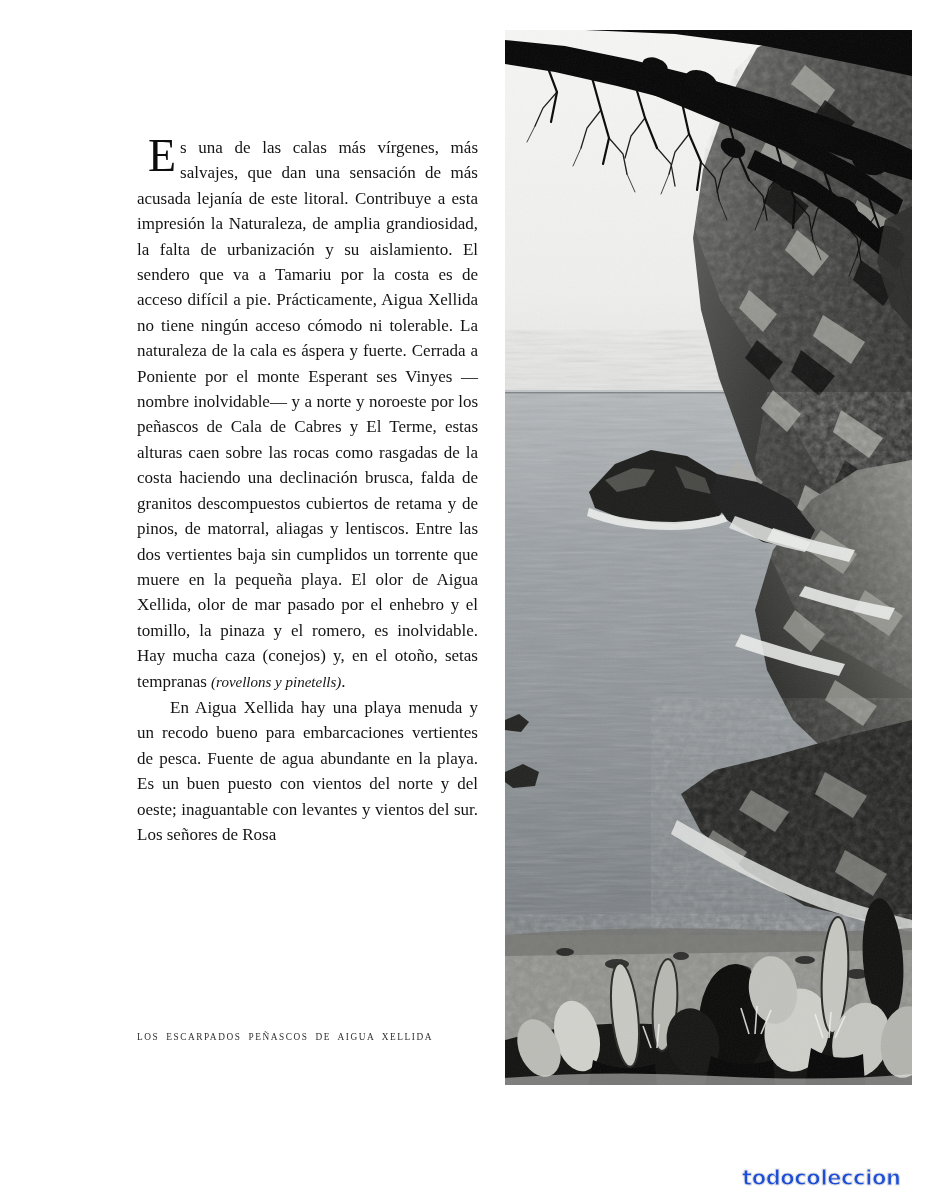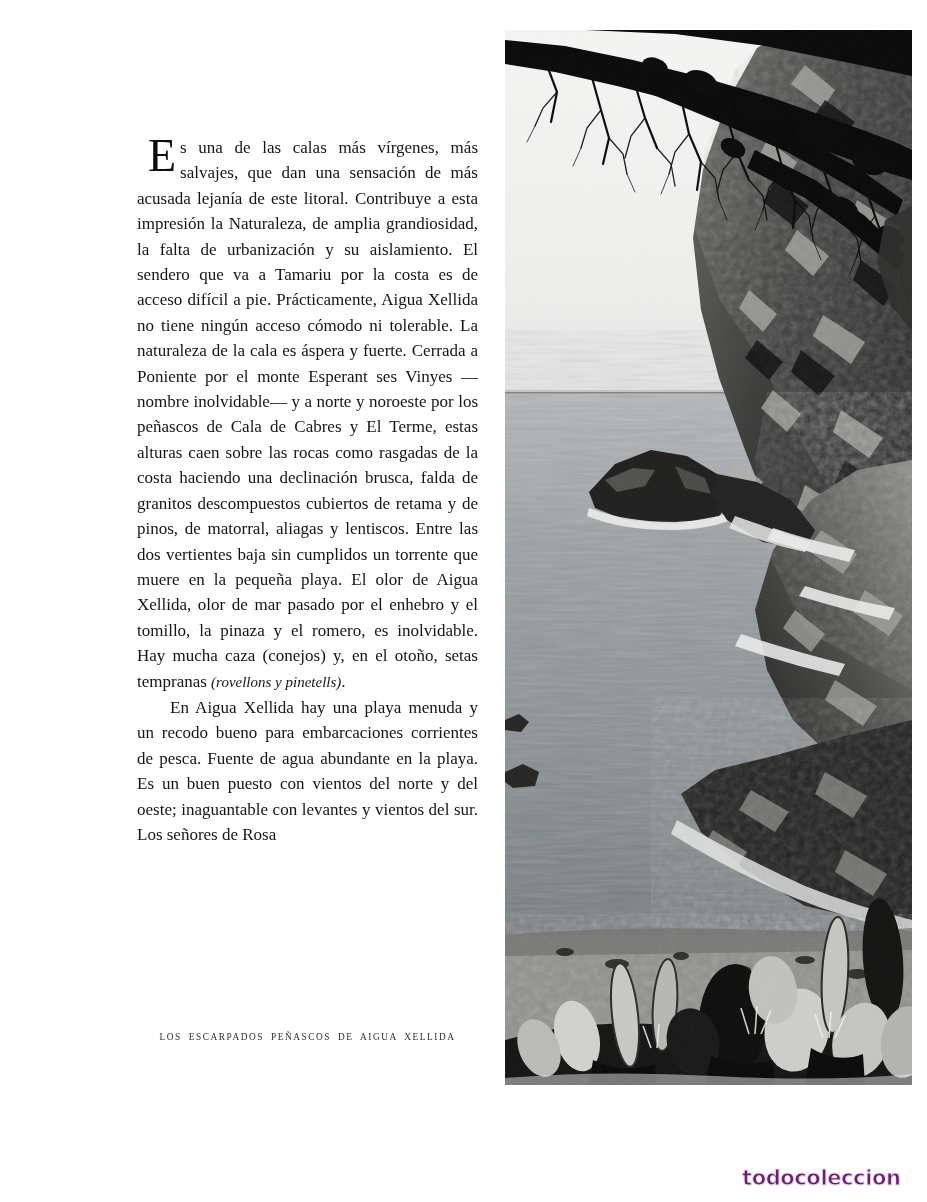--- a/index.html
+++ b/index.html
@@ -70,21 +70,20 @@
   }
 
   .photo-caption {
     position: absolute;
     left: 137px;
     top: 1032px;
     width: 341px;
     font-size: 9.3px;
     letter-spacing: 1.55px;
     word-spacing: 3.2px;
-    text-align: center;
     color: #2e2e2e;
     white-space: nowrap;
   }
 
   
   .photo-frame {
     position: absolute;
     left: 505px;
     top: 30px;
     width: 407px;
@@ -102,36 +101,36 @@
 
   
   .watermark {
     position: absolute;
     left: 742px;
     top: 1166px;
     font-family: "DejaVu Sans", sans-serif;
     font-size: 21px;
     font-weight: 700;
     letter-spacing: -0.4px;
-    color: #701a75;
+    color: #1d4ed8;
     -webkit-text-stroke: 1px #e2e2e2;
     user-select: none;
   }
 </style>
 </head>
 <body>
 
 <div class="text-column">
 
 
   <p class="body-text para-first">
     <span class="dropcap">E</span><span>s una de las calas más vírgenes, más salvajes, que dan una sensación de más acusada lejanía de este litoral. Contribuye a esta impresión la Naturaleza, de amplia grandiosidad, la falta de urbanización y su aislamiento. El sendero que va a Tamariu por la costa es de acceso difícil a pie. Prácticamente, Aigua Xellida no tiene ningún acceso cómodo ni tolerable. La naturaleza de la cala es áspera y fuerte. Cerrada a Poniente por el monte Esperant ses Vinyes —nombre inolvidable— y a norte y noroeste por los peñascos de Cala de Cabres y El Terme, estas alturas caen sobre las rocas como rasgadas de la costa haciendo una declinación brusca, falda de granitos descompuestos cubiertos de retama y de pinos, de matorral, aliagas y lentiscos. Entre las dos vertientes baja sin cumplidos un torrente que muere en la pequeña playa. El olor de Aigua Xellida, olor de mar pasado por el enhebro y el tomillo, la pinaza y el romero, es inolvidable. Hay mucha caza (conejos) y, en el otoño, setas tempranas </span><span class="italic-term">(rovellons y pinetells)</span><span>.</span>
   </p>
 
-  <p class="body-text">En Aigua Xellida hay una playa menuda y un recodo bueno para embarcaciones corrientes de pesca. Fuente de agua abundante en la playa. Es un buen puesto con vientos del norte y del oeste; inaguantable con levantes y vientos del sur. Los señores de Rosa</p>
+  <p class="body-text">En Aigua Xellida hay una playa menuda y un recodo bueno para embarcaciones vertientes de pesca. Fuente de agua abundante en la playa. Es un buen puesto con vientos del norte y del oeste; inaguantable con levantes y vientos del sur. Los señores de Rosa</p>
 
 </div>
 
 <div class="photo-caption">LOS ESCARPADOS PEÑASCOS DE AIGUA XELLIDA</div>
 
 <div class="photo-frame">
   <svg class="photo-canvas" viewBox="0 0 407 1055" preserveAspectRatio="none">
     <defs>
       <linearGradient id="skyGrad" x1="0" y1="0" x2="0" y2="1">
         <stop offset="0%" stop-color="#f6f6f4"></stop>

